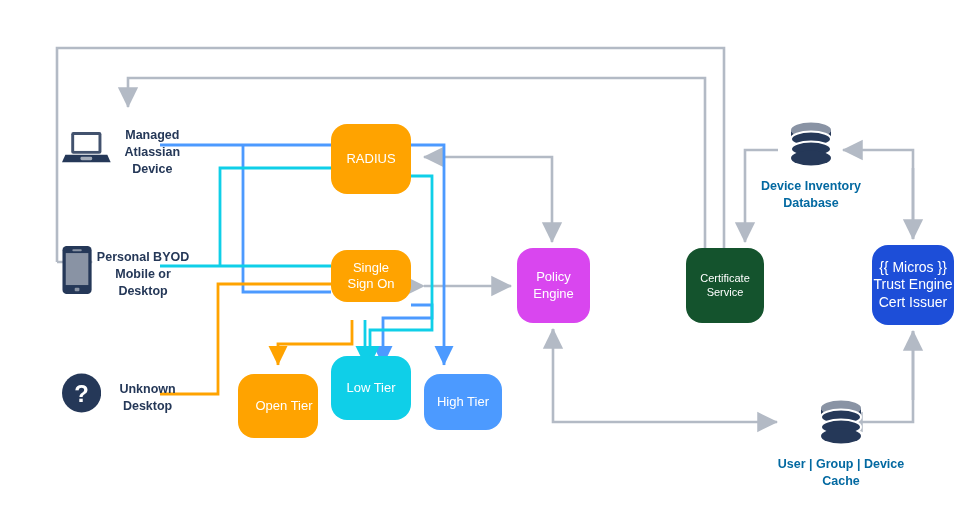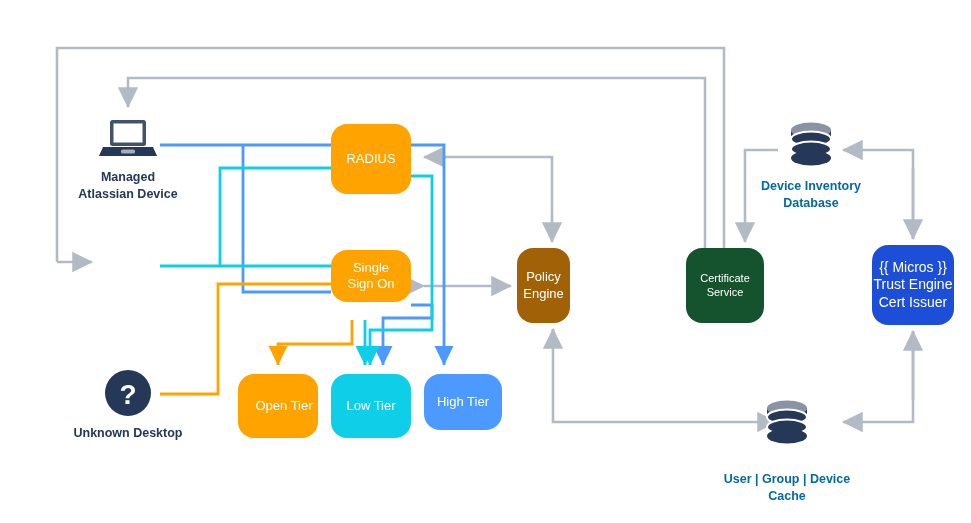--- a/index.html
+++ b/index.html
@@ -37,30 +37,30 @@
     text-align: center;
     color: #ffffff;
     font-weight: normal;
     line-height: 1.25;
     border-radius: 16px;
     white-space: pre-line;
   }
   .node.radius      { left: 331px; top: 124px; width: 80px; height: 70px;  background: #FFA300; font-size: 13px; }
   .node.sso         { left: 331px; top: 250px; width: 80px; height: 52px;  background: #FFA300; font-size: 13px; }
   .node.open-tier   { left: 238px; top: 374px; width: 80px; height: 64px;  background: #FFA300; font-size: 13px; padding-left: 12px; }
-  .node.low-tier    { left: 331px; top: 374px; width: 80px; height: 64px;  background: #0FCFE8; font-size: 13px; }
+  .node.low-tier    { left: 331px; top: 356px; width: 80px; height: 64px;  background: #0FCFE8; font-size: 13px; }
   .node.high-tier   { left: 424px; top: 374px; width: 78px; height: 56px;  background: #4C9AFF; font-size: 13px; }
-  .node.policy      { left: 517px; top: 248px; width: 53px; height: 75px;  background: #a16207; font-size: 13px; }
+  .node.policy      { left: 517px; top: 248px; width: 73px; height: 75px;  background: #d946ef; font-size: 13px; }
   .node.cert        { left: 686px; top: 248px; width: 78px; height: 75px;  background: #14532d; font-size: 11px; }
   .node.trust       { left: 872px; top: 245px; width: 82px; height: 80px;  background: #1d4ed8; font-size: 14px; }
 
   .dev {
     position: absolute;
     display: flex;
-    flex-direction: column;
+    flex-direction: row;
     align-items: center;
   }
   .dev .caption {
     margin-top: 9px;
     color: #253858;
     font-size: 12.5px;
     font-weight: bold;
     line-height: 1.35;
     text-align: center;
     white-space: pre-line;
@@ -78,21 +78,21 @@
   .db .caption {
     margin-top: 10px;
     color: #0369a1;
     font-size: 12.5px;
     font-weight: bold;
     line-height: 1.35;
     text-align: center;
     white-space: pre-line;
   }
   .db.inventory { left: 740px; top: 122px; width: 142px; }
-  .db.cache     { left: 706px; top: 400px; width: 162px; gap: 15px; }
+  .db.cache     { left: 760px; top: 400px; width: 162px; }
 </style>
 </head>
 <body>
 
 <div id="diagram">
 
   <svg class="conn" viewBox="0 0 971 523">
     <defs>
       <marker id="ag" markerWidth="9" markerHeight="9" refX="7.6" refY="4.5" orient="auto">
         <path d="M0,0.6 L8,4.5 L0,8.4 Z" fill="#B3BAC5"></path>
@@ -157,20 +157,30 @@
     <svg width="58" height="42" viewBox="0 0 58 42">
       <rect x="11" y="2" width="36" height="26" rx="2.5" fill="#42526E"></rect>
       <rect x="14.5" y="5.5" width="29" height="19" fill="#FFFFFF"></rect>
       <path d="M4 29 H54 L58 38 H0 Z" fill="#253858"></path>
       <rect x="22" y="31.5" width="14" height="4" rx="1.6" fill="#A5ADBA"></rect>
     </svg>
     <div class="caption">Managed
 Atlassian Device</div>
   </div>
 
+  <div class="dev phone">
+    <svg width="32" height="52" viewBox="0 0 32 52">
+      <rect x="0.5" y="0.5" width="31" height="51" rx="4.5" fill="#253858"></rect>
+      <rect x="4" y="8" width="24" height="34" fill="#8993A4"></rect>
+      <rect x="11" y="4" width="10" height="2" rx="1" fill="#8993A4"></rect>
+      <rect x="13.5" y="45" width="5" height="3.5" rx="1" fill="#8993A4"></rect>
+    </svg>
+    <div class="caption">Personal BYOD
+Mobile or Desktop</div>
+  </div>
 
   <div class="dev unknown">
     <svg width="46" height="46" viewBox="0 0 46 46">
       <circle cx="23" cy="23" r="23" fill="#253858"></circle>
       <text x="23" y="34" text-anchor="middle" font-family="Liberation Sans, sans-serif" font-size="28" font-weight="bold" fill="#FFFFFF">?</text>
     </svg>
     <div class="caption">Unknown Desktop</div>
   </div>
 
   <div class="db inventory">

